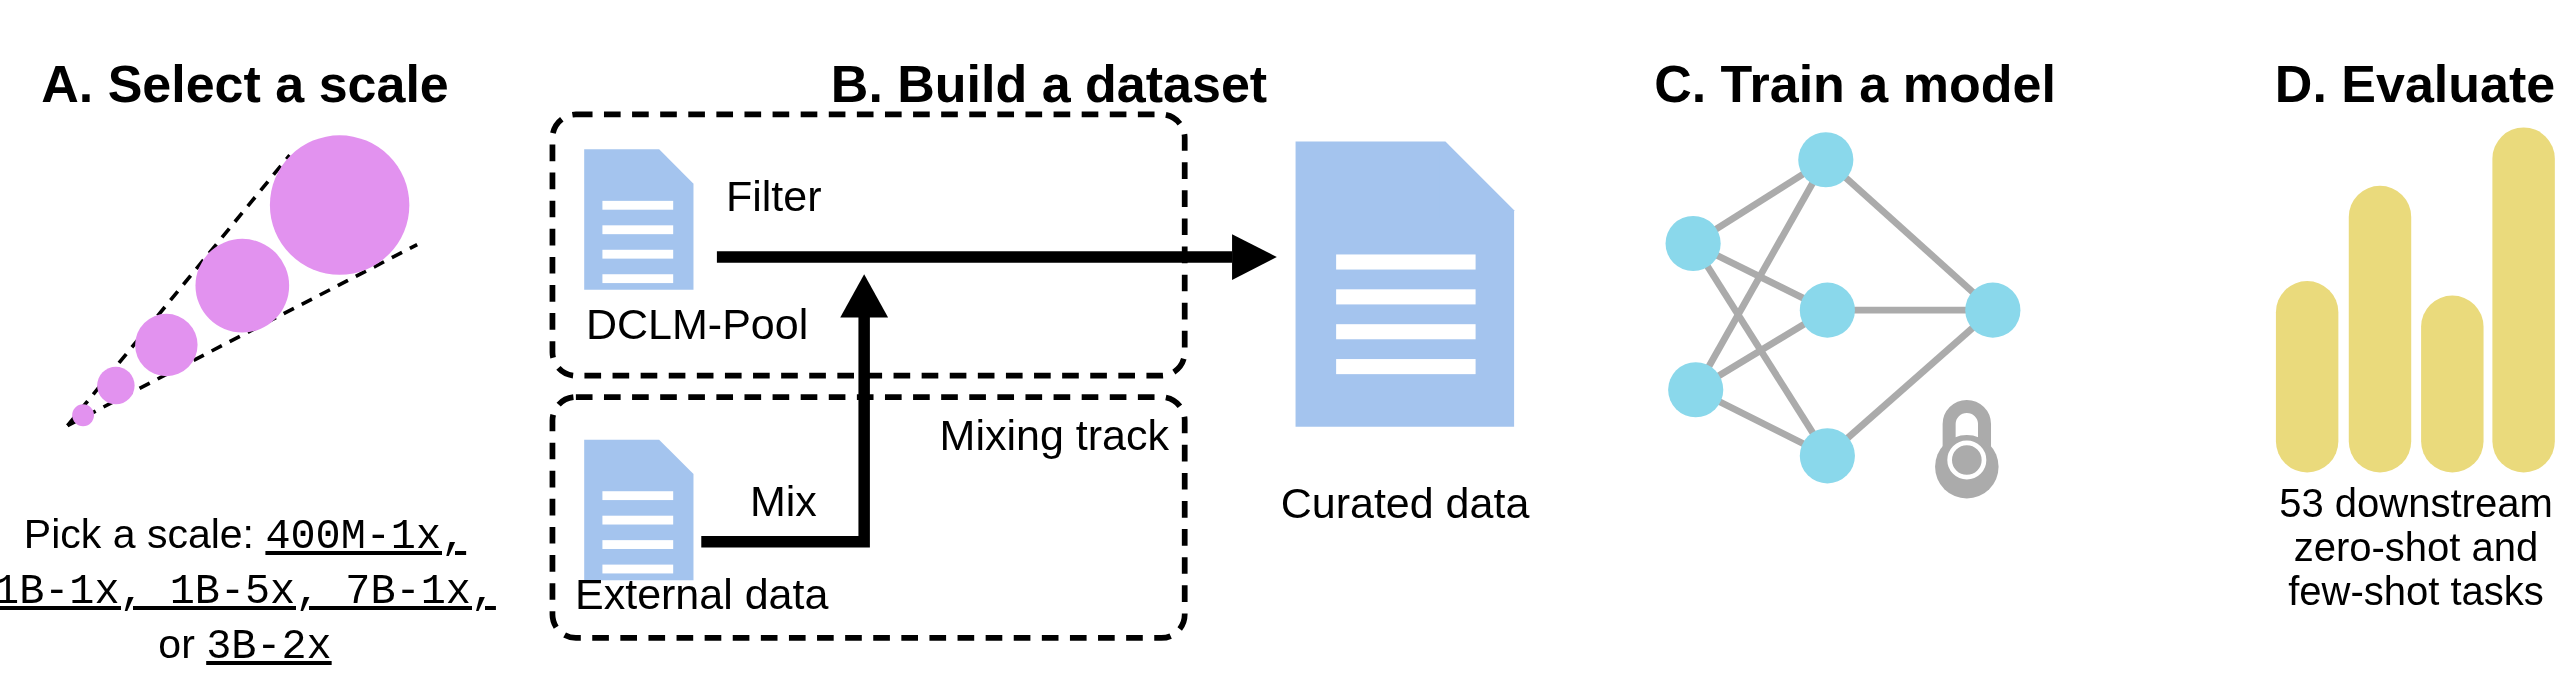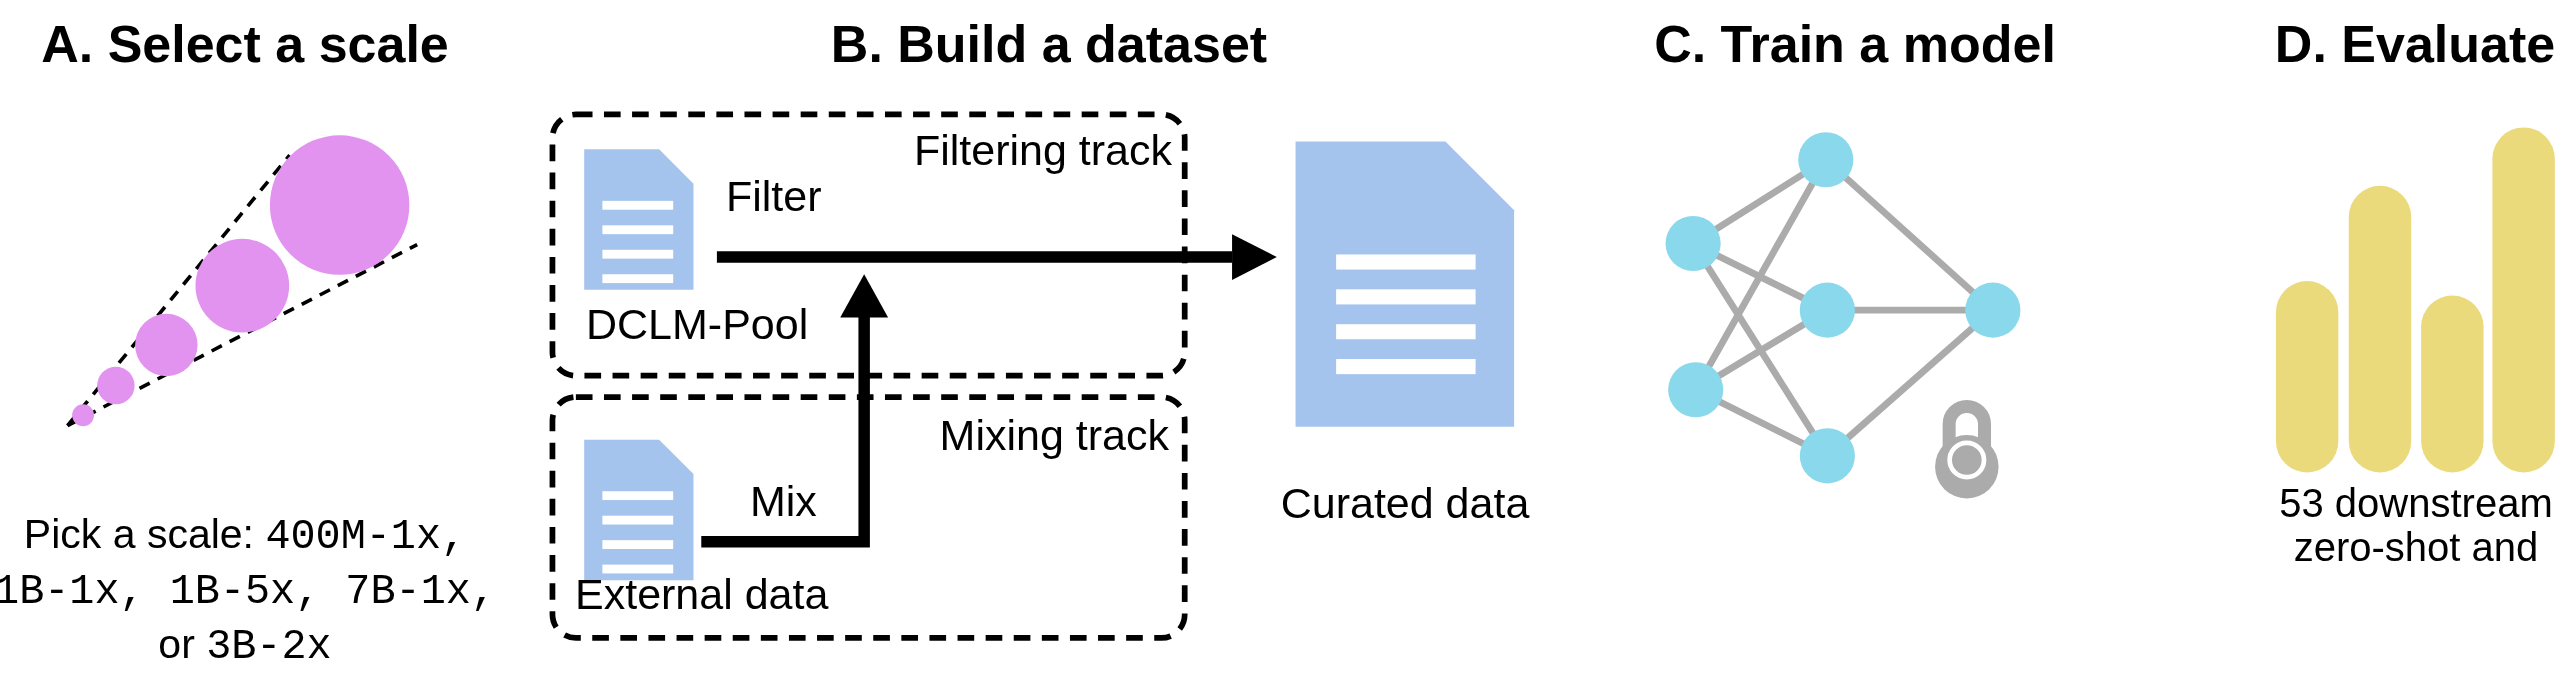--- a/index.html
+++ b/index.html
@@ -16,34 +16,35 @@
     left: 0; top: 0;
     width: 2576px;
     height: 677px;
   }
   .abs { position: absolute; white-space: nowrap; color: #000; }
   .panel-title {
     font-size: 52px;
     font-weight: bold;
     line-height: 1;
     transform: translateX(-50%);
+    margin-top: 40px;
   }
   .label {
     font-size: 43px;
     line-height: 1;
   }
   .label.right { text-align: right; transform: none; }
   .label.center { transform: translateX(-50%); text-align: center; }
   .caption {
     text-align: center;
     transform: translateX(-50%);
   }
   .caption .cap-line { line-height: 52px; font-size: 41px; }
   .caption-c .cap-line, .caption-d .cap-line { line-height: 44px; font-size: 40px; }
-  .mono { font-family: "Liberation Mono", monospace; font-size: 1.02em; }
+  .mono { font-family: "Liberation Mono", monospace; font-size: 1.02em; text-decoration: underline; }
   
   .fill-purple { fill: var(--c-purple); }
   .fill-blue   { fill: var(--c-blue); }
   .fill-cyan   { fill: var(--c-cyan); }
   .fill-yellow { fill: var(--c-yellow); }
   .fill-gray   { fill: var(--c-gray); }
   .fill-black  { fill: var(--c-black); }
   .fill-white  { fill: #ffffff; }
   .stroke-gray  { stroke: var(--c-gray); }
   .dash-line { stroke: var(--c-black); stroke-width: 7; stroke-dasharray: 22 17; fill: none; }
@@ -142,34 +143,34 @@
       <rect class="fill-yellow" x="4651" y="568" width="120" height="340" rx="60"></rect>
       <rect class="fill-yellow" x="4788" y="245" width="120" height="663" rx="60"></rect>
     </g>
   </svg>
 
   <div class="abs panel-title" style="left:245px; top:18px;">A. Select a scale</div>
   <div class="abs panel-title" style="left:1855px; top:18px;">C. Train a model</div>
   <div class="abs panel-title" style="left:1049px; top:18px;">B. Build a dataset</div>
   <div class="abs panel-title" style="left:2415px; top:18px;">D. Evaluate</div>
 
-  <div class="abs label right" style="right:1404px; top:129px;">Filtering track</div>
   <div class="abs label" style="left:726px; top:175px;">Filter</div>
   <div class="abs label" style="left:586px; top:303px;">DCLM-Pool</div>
   <div class="abs label right" style="right:1407px; top:414px;">Mixing track</div>
   <div class="abs label" style="left:750px; top:480px;">Mix</div>
   <div class="abs label" style="left:575px; top:573px;">External data</div>
   <div class="abs label center" style="left:1405px; top:482px;">Curated data</div>
 
   <div class="abs caption caption-a" style="left:245px; top:508px;">
     <div class="cap-line"><span>Pick a scale: </span><span class="mono">400M-1x,</span></div>
     <div class="cap-line"><span class="mono">1B-1x, 1B-5x, 7B-1x,</span></div>
     <div class="cap-line"><span>or </span><span class="mono">3B-2x</span></div>
   </div>
 
 
   <div class="abs caption caption-d" style="left:2416px; top:481px;">
     <div class="cap-line">53 downstream</div>
     <div class="cap-line">zero-shot and</div>
+    <div class="cap-line">few-shot tasks</div>
   </div>
 
 </div>
 
 
 </body></html>

